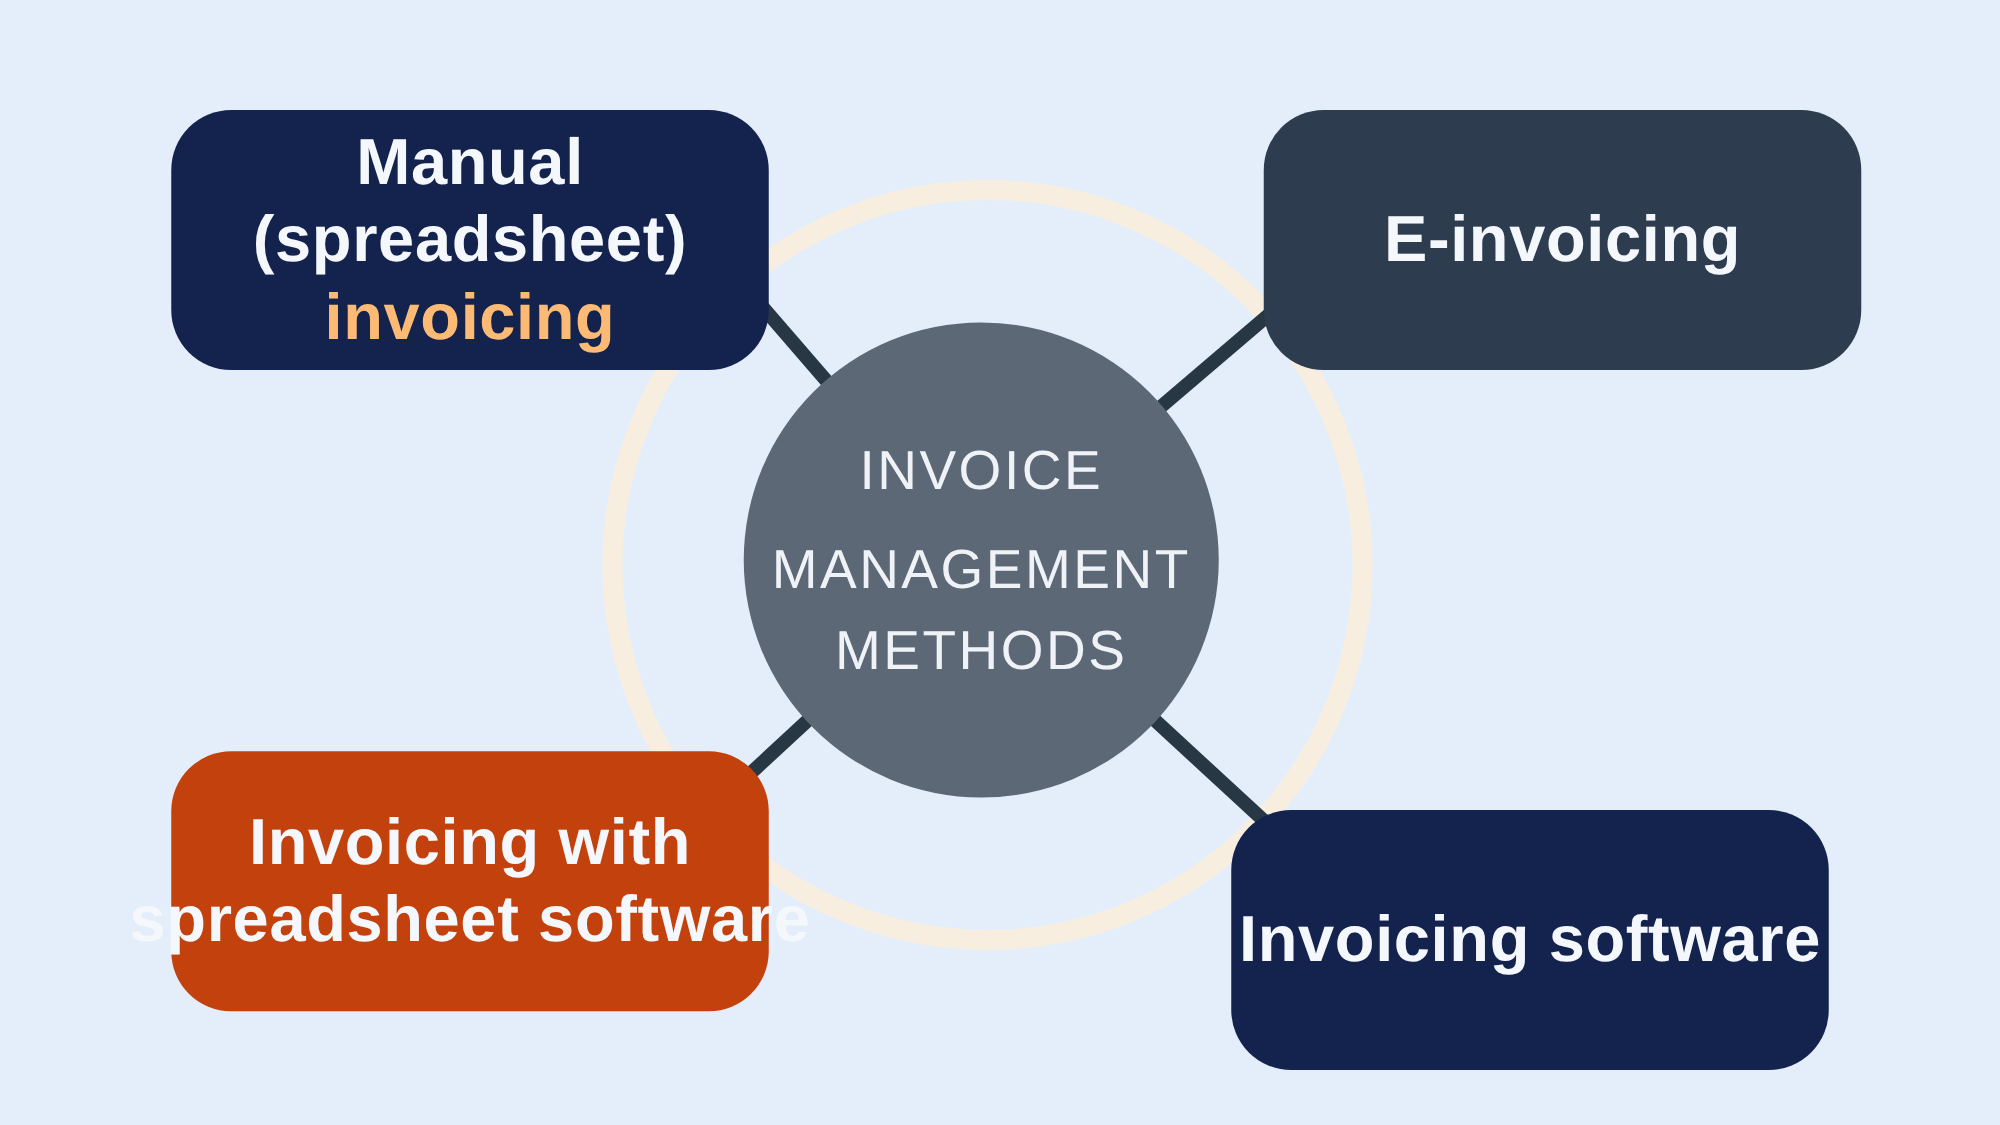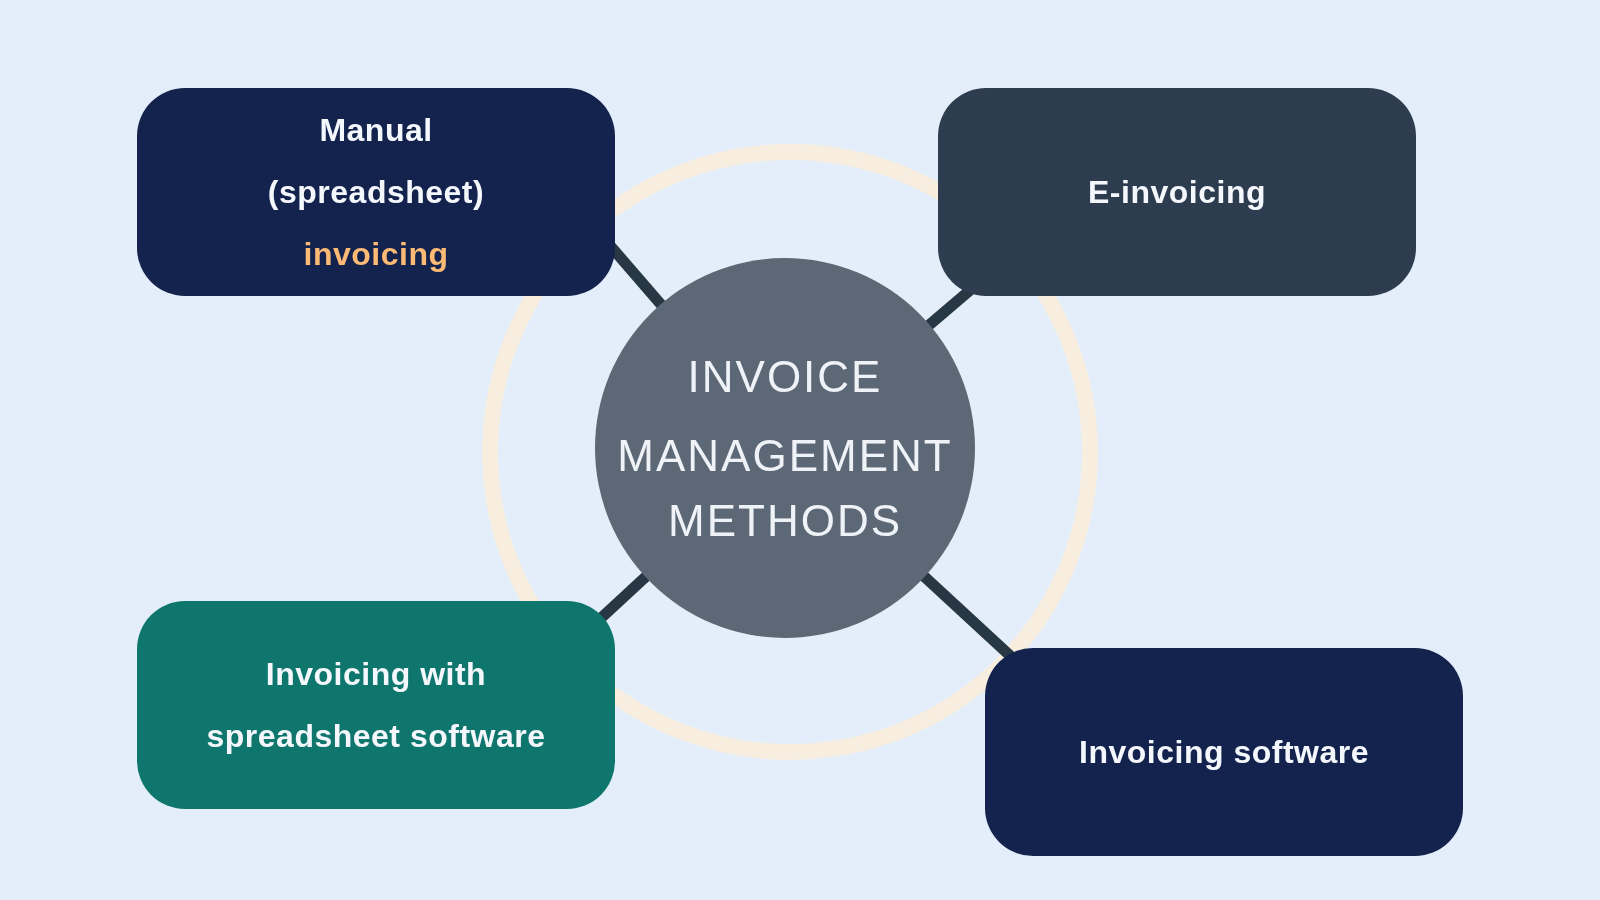--- a/index.html
+++ b/index.html
@@ -27,27 +27,27 @@
     position: absolute;
     width: 478px;
     height: 208px;
     border-radius: 48px;
     display: flex;
     flex-direction: column;
     justify-content: center;
     align-items: center;
     text-align: center;
     font-weight: bold;
-    font-size: 32px;
+    font-size: 52px;
     line-height: 62px;
     letter-spacing: 0.5px;
   }
   .node span { display: block; white-space: nowrap; }
   .node-top-left     { left: 137px; top: 88px;  }
-  .node-top-right    { left: 938px; top: 88px;  }
+  .node-top-right    { left: 1011px; top: 88px;  }
   .node-bottom-left  { left: 137px; top: 601px; }
   .node-bottom-right { left: 985px; top: 601px; margin-top: 47px; }
   .center-circle {
     position: absolute;
     left: 595px;
     top: 258px;
     width: 380px;
     height: 380px;
     border-radius: 50%;
     display: flex;
@@ -78,21 +78,21 @@
   <div class="node node-top-left" style="background-color: rgb(19, 35, 78);">
     <span style="color: rgb(244, 247, 251);">Manual</span>
     <span style="color: rgb(244, 247, 251);">(spreadsheet)</span>
     <span style="color: #fdba74;">invoicing</span>
   </div>
 
   <div class="node node-top-right" style="background-color: rgb(45, 60, 78);">
     <span style="color: rgb(244, 247, 251);">E-invoicing</span>
   </div>
 
-  <div class="node node-bottom-left" style="background-color: #0f766e;">
+  <div class="node node-bottom-left" style="background-color: #c2410c;">
     <span style="color: rgb(244, 247, 251);">Invoicing with</span>
     <span style="color: rgb(244, 247, 251);">spreadsheet software</span>
   </div>
 
   <div class="node node-bottom-right" style="background-color: rgb(19, 35, 78);">
     <span style="color: rgb(244, 247, 251);">Invoicing software</span>
   </div>
 
   <div class="center-circle" style="background-color: rgb(93, 104, 118);">
     <span style="color: rgb(239, 243, 247);">INVOICE</span>

